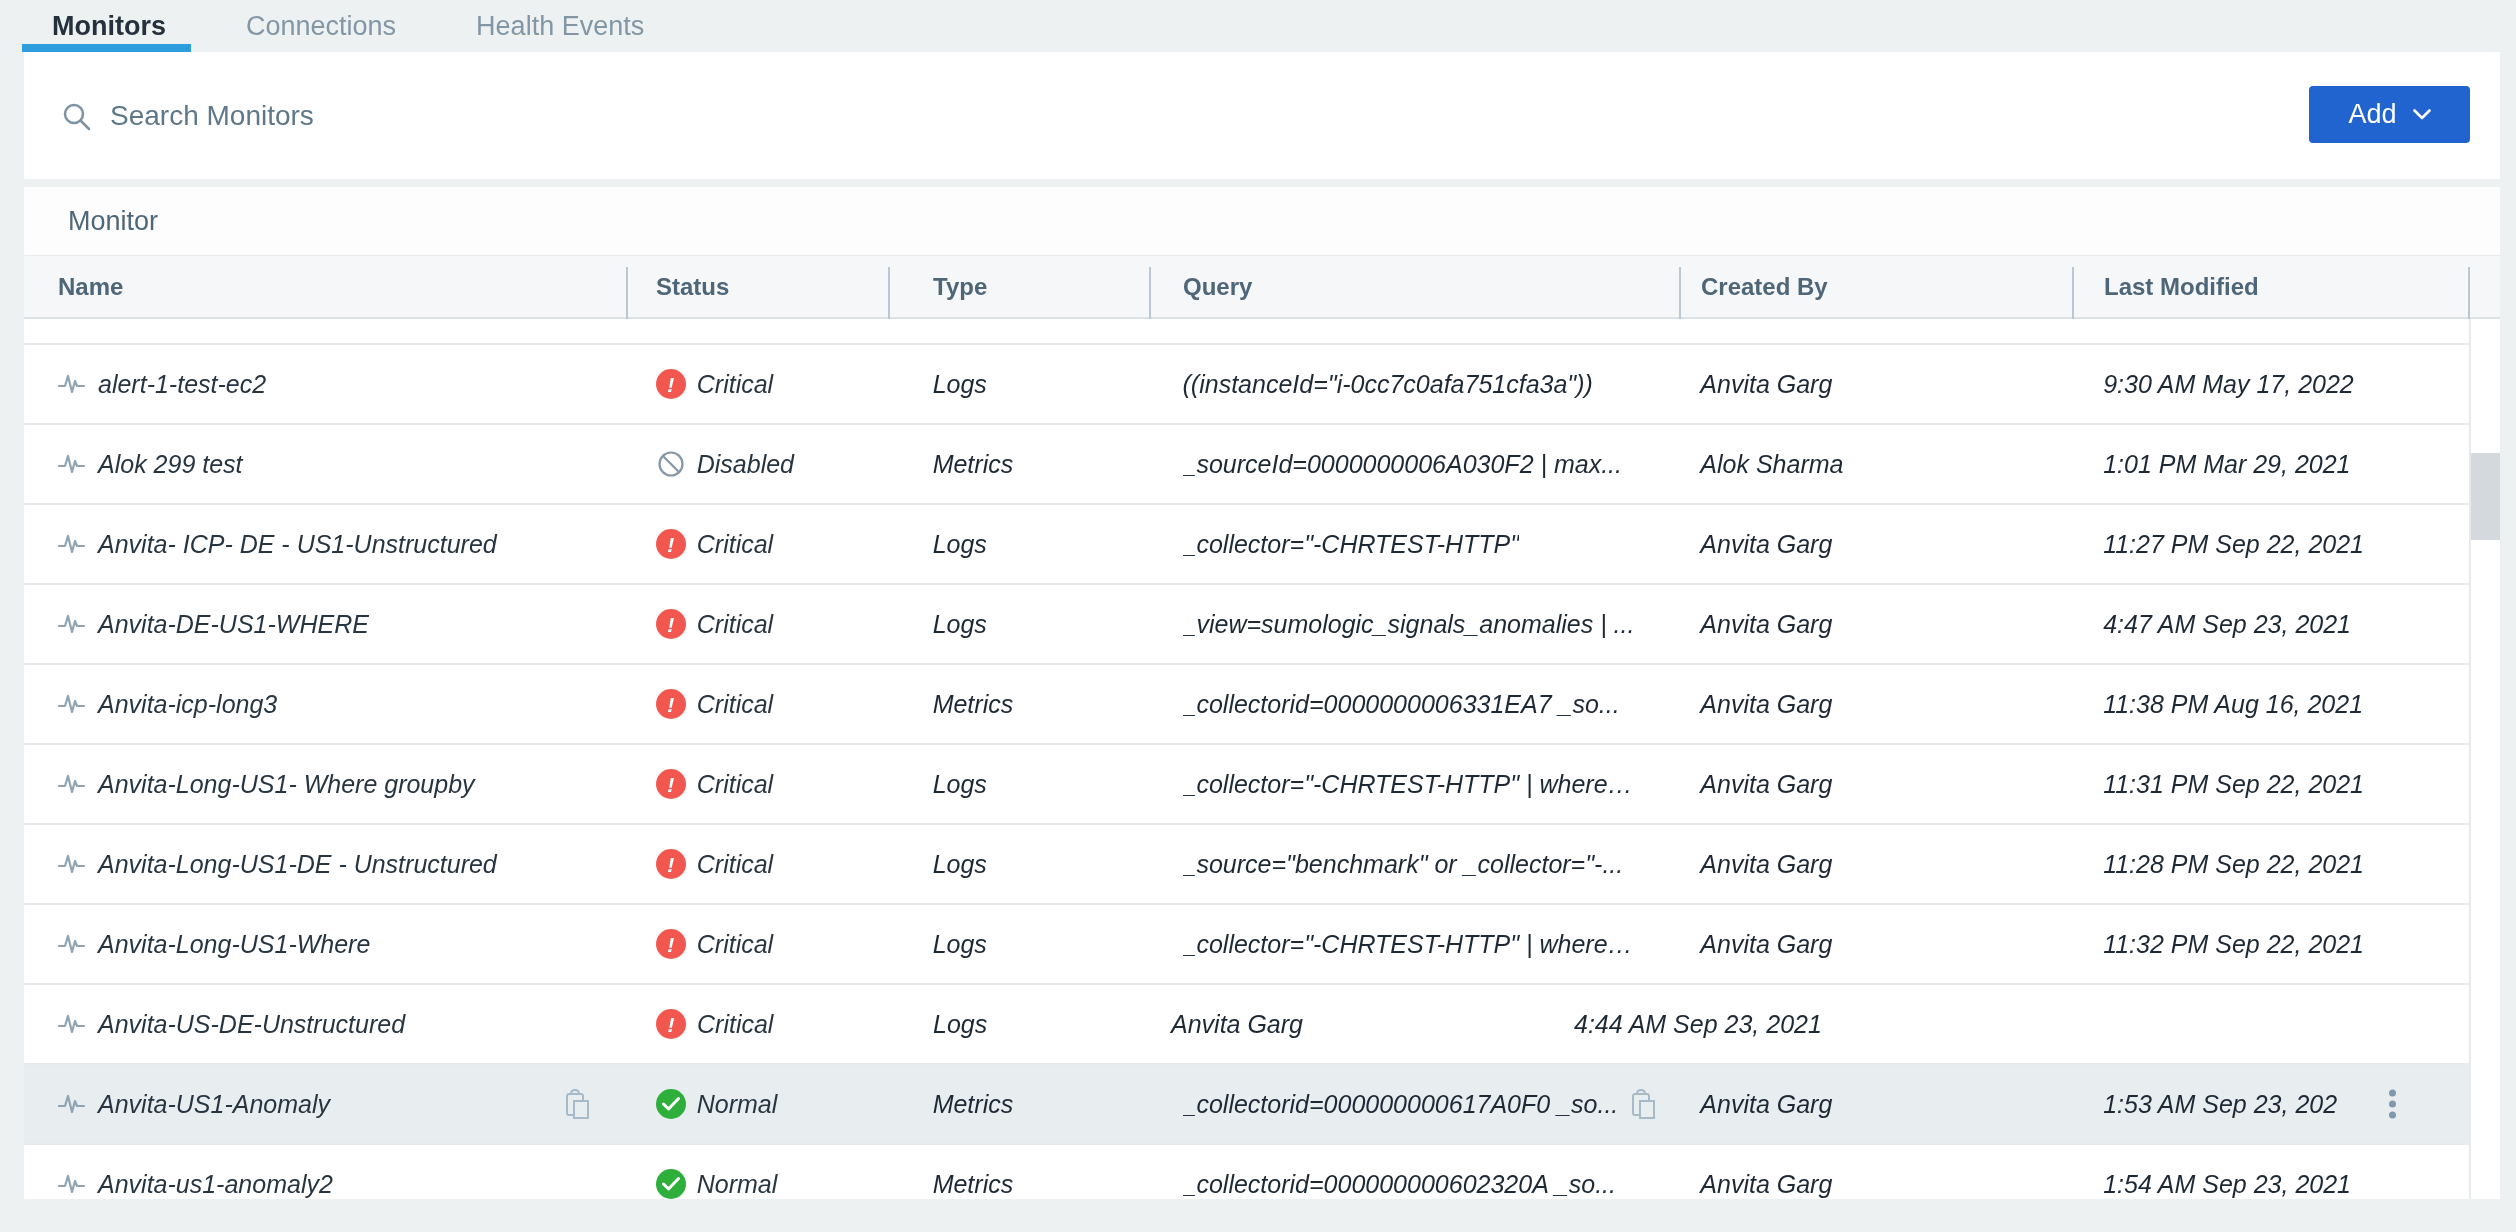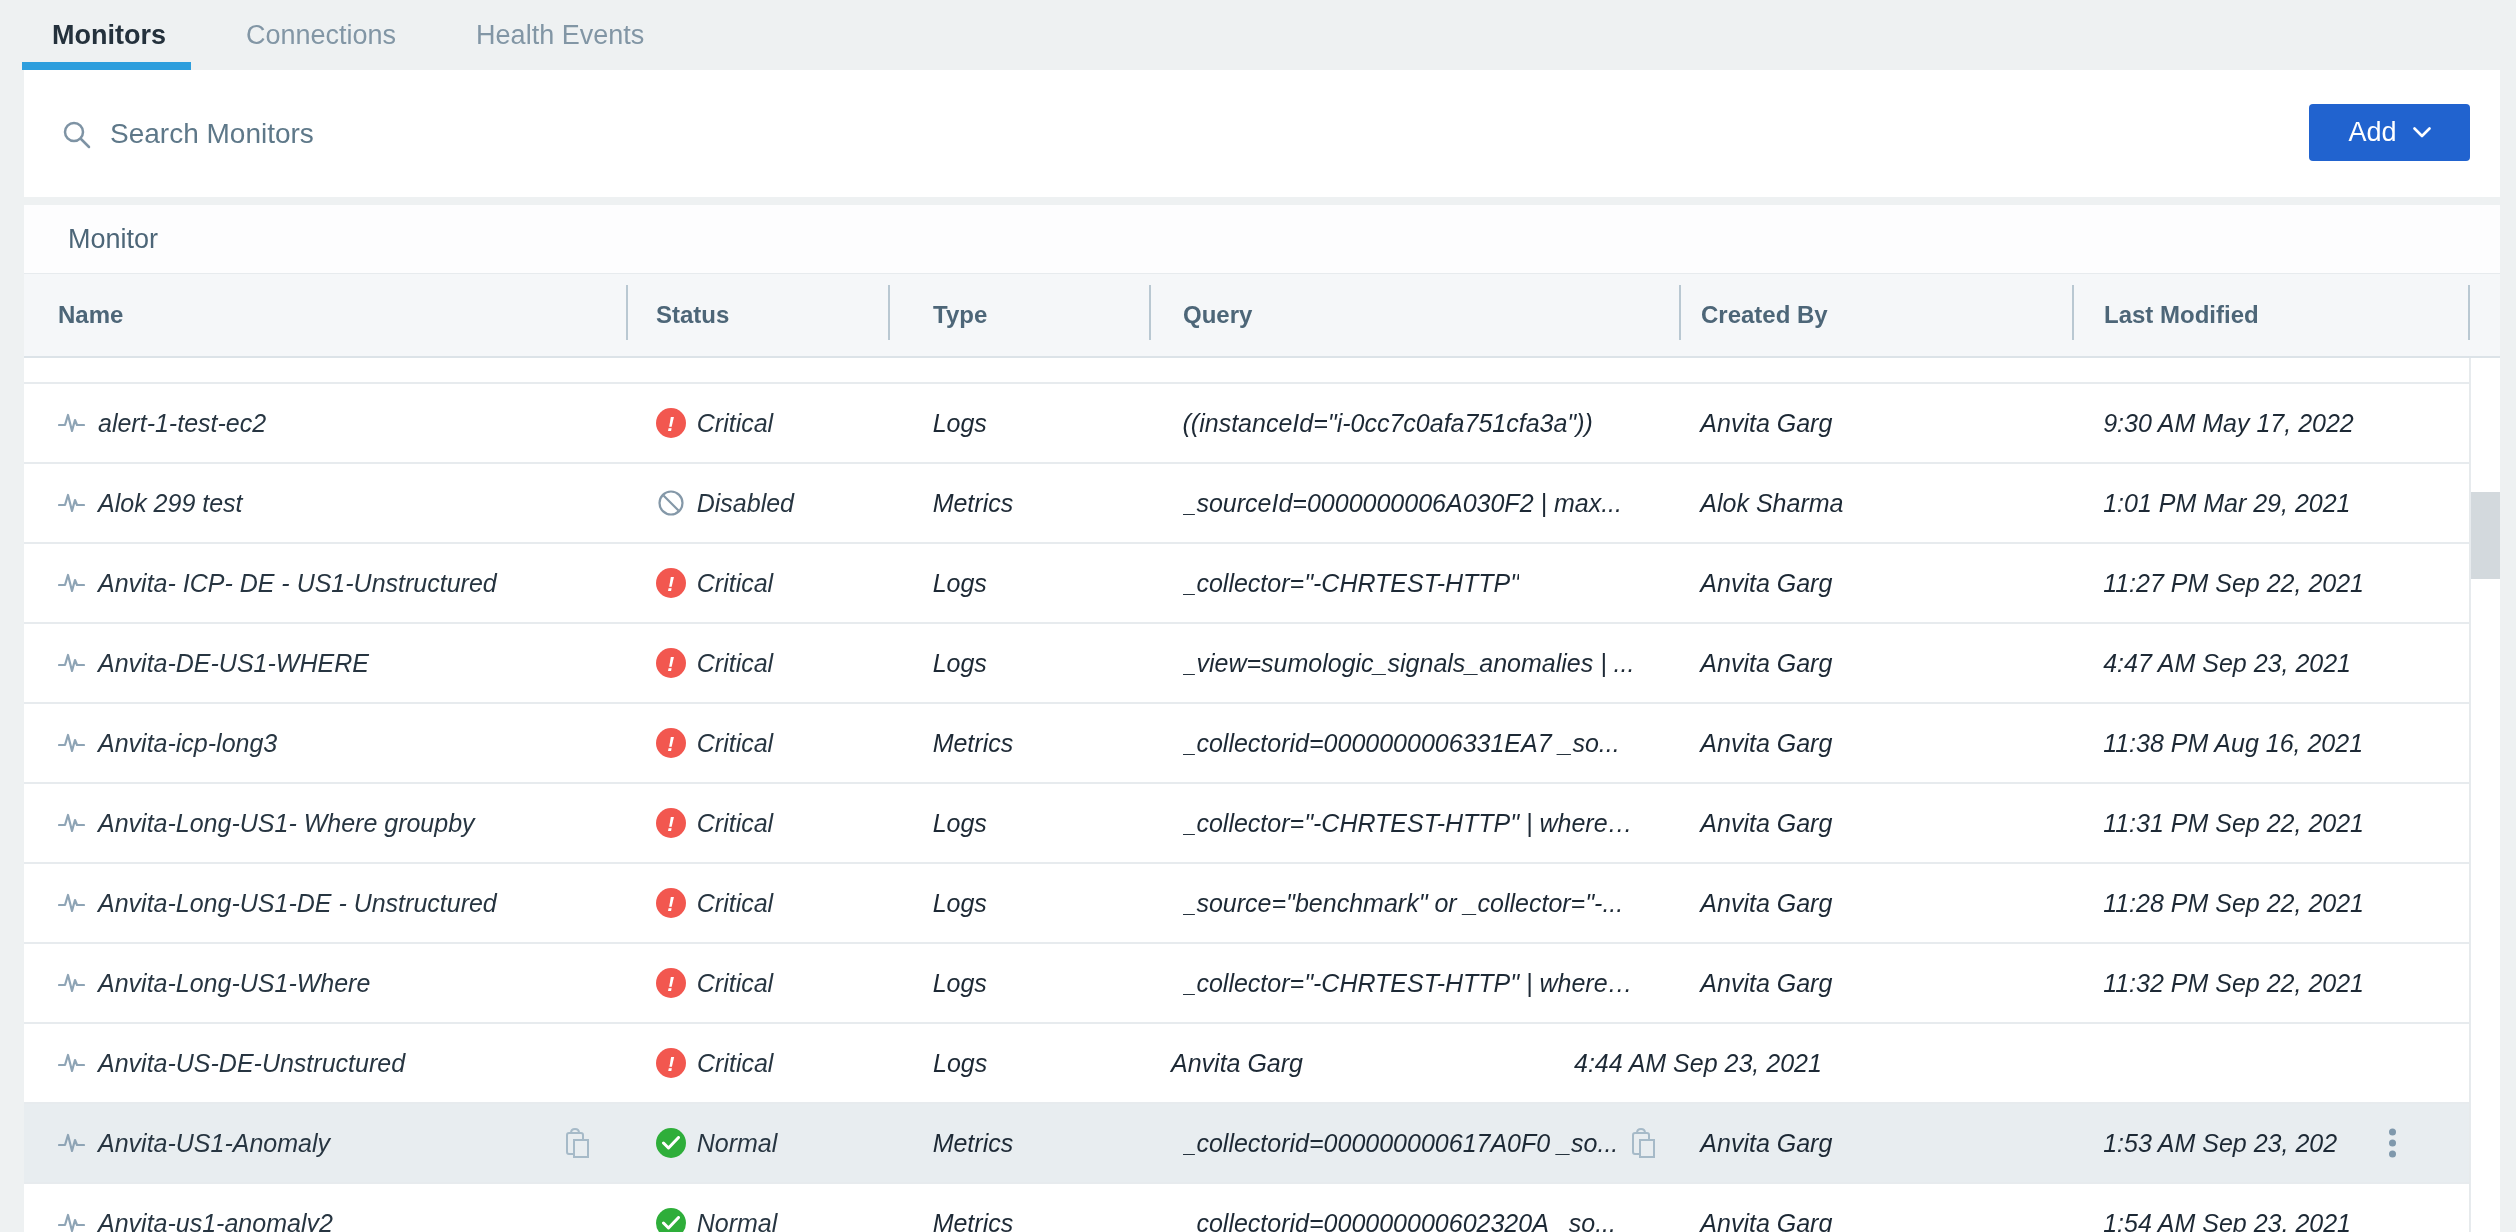--- a/index.html
+++ b/index.html
@@ -4,21 +4,21 @@
 <style>
   * { margin:0; padding:0; box-sizing:border-box; }
   html,body { width:2516px; height:1232px; overflow:hidden; }
   body {
     background:#eef1f2;
     font-family:"Liberation Sans", sans-serif;
     color:#25313c;
   }
 
   
-  .tabbar { height:70px; display:flex; align-items:stretch; padding-left:52px; }
+  .tabbar { height:52px; display:flex; align-items:stretch; padding-left:52px; }
   .tab { display:flex; align-items:center; font-size:27px; color:#8296a5; cursor:pointer; position:relative; margin-right:80px; }
   .tab.active { color:#24313c; font-weight:700; }
   .tab.active::after { content:""; position:absolute; left:-30px; right:-25px; bottom:0; height:8px; background:#2d9edd; }
 
   
   .main { margin:0 16px 0 24px; width:2476px; }
 
   
   .search-panel { position:relative; height:127px; background:#ffffff; }
   .search-icon { position:absolute; left:38px; top:50px; }
@@ -26,21 +26,21 @@
   .search-input::placeholder { color:#5e7889; opacity:1; }
   .add-btn { position:absolute; top:34px; right:30px; width:161px; height:57px; background:#2163cf; color:#ffffff; border:none; border-radius:4px; font-size:27px; font-family:"Liberation Sans",sans-serif; display:flex; align-items:center; justify-content:center; gap:16px; cursor:pointer; }
 
   .band-gap { height:8px; }
 
   
   .section-band { height:68px; background:#fdfdfe; display:flex; align-items:center; padding-left:44px; }
   .section-title { font-size:27px; color:#4d6678; font-weight:500; }
 
   
-  .thead { position:relative; height:85px; background:#f5f7f9; border-top:1px solid #e7ebee; border-bottom:2px solid #dce3e8; display:flex; align-items:center; font-size:24px; font-weight:700; color:#4d6678; }
+  .thead { position:relative; height:64px; background:#f5f7f9; border-top:1px solid #e7ebee; border-bottom:2px solid #dce3e8; display:flex; align-items:center; font-size:24px; font-weight:700; color:#4d6678; }
   .th { white-space:nowrap; overflow:hidden; }
   .th1{width:602px;padding-left:34px;} .th2{width:262px;padding-left:30px;} .th3{width:261px;padding-left:45px;}
   .th4{width:530px;padding-left:34px;} .th5{width:393px;padding-left:22px;} .th6{width:428px;padding-left:32px;}
   .vsep { position:absolute; top:11px; width:2px; height:55px; background:#b9c8d2; }
 
   
   .rows { position:relative; height:880px; background:#ffffff; overflow:hidden;font-style:italic; }
   .rows-inner { width:2446px; border-right:1px solid #e6eaec; }
   .rows-top-pad { height:26px; background:#fff; border-bottom:2px solid #e7ebee; }
   .row { height:80px; display:flex; align-items:center; border-bottom:2px solid #e7ebee; background:#fff; font-size:25px; color:#1d2935; cursor:pointer; }

